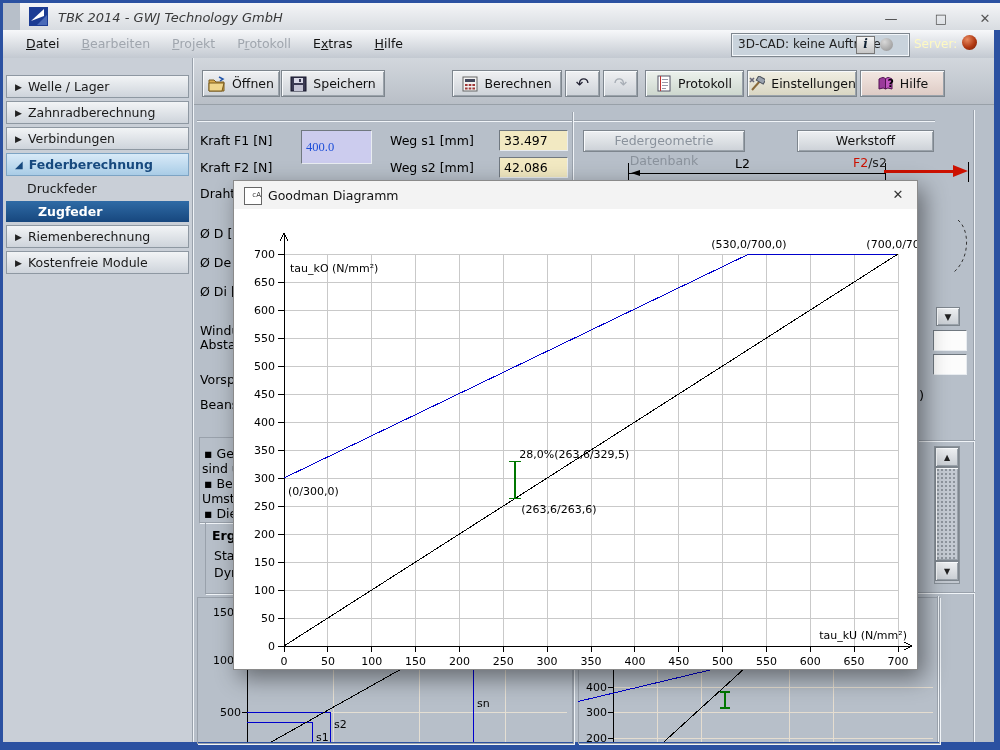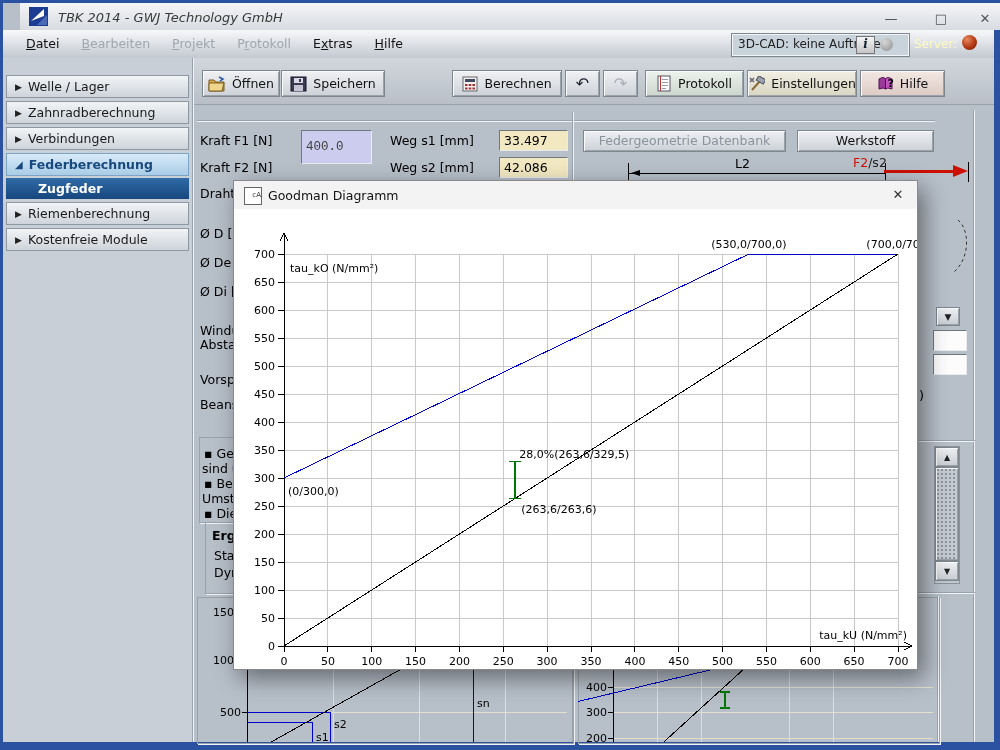--- a/index.html
+++ b/index.html
@@ -41,21 +41,21 @@
   .side-item.expanded .arr{color:#17497e;font-size:10px;}
   .side-item.sub{border:none;background:none;height:21px;padding-left:21px;}
   .side-item.sub.selected{background:linear-gradient(#2f6ba6,#17477e);color:#fff;font-weight:bold;padding-left:32px;}
   
   .groove-h{height:0;border-top:1px solid #99a1ab;border-bottom:1px solid #f0f4f8;}
   .groove-v{width:0;border-left:1px solid #99a1ab;border-right:1px solid #f0f4f8;}
   .etched{border:1px solid #99a1ab;box-shadow:1px 1px 0 #f0f4f8;}
   
   .flabel{font-size:12.5px;color:#000;}
   .finput{box-sizing:border-box;width:71px;height:21px;background:#ccccee;border:1px solid;border-color:#707880 #e8ecf0 #e8ecf0 #707880;
-     font-family:Liberation Mono, monospace;font-size:12.5px;color:#404040;padding:16px 4px;}
+     font-family:Liberation Serif, serif;font-size:12.5px;color:#1d4ed8;padding:16px 4px;}
   .fout{box-sizing:border-box;width:69px;height:21px;background:#f2e9c2;border:1px solid;border-color:#707880 #e8ecf0 #e8ecf0 #707880;
      font-size:12.5px;color:#000;padding:2px 4px;}
   .panelbtn{box-sizing:border-box;height:22px;border:1px solid #7e868e;box-shadow:inset 1px 1px 0 #f8fafc,inset -1px -1px 0 #9aa2aa;
      background:linear-gradient(#eef0f2,#ccd1d7);font-size:12.5px;color:#111;text-align:center;line-height:20px;}
   .panelbtn.disabled{color:#8a929c;}
   .frag{position:absolute;font-size:12.5px;color:#000;white-space:nowrap;z-index:2;}
   
   #dialog{left:233px;top:180px;width:685px;height:490px;background:#fff;border:1px solid #8a8a8a;
      box-shadow:6px 8px 22px rgba(0,0,0,.45);z-index:10;box-sizing:border-box;}
   #dlg-titlebar{left:0;top:0;width:683px;height:28px;background:#f3f3f3;}
@@ -176,20 +176,23 @@
         <span>Zahnradberechnung</span>
       </div>
       <div class="side-item" style="margin-top:3px;">
         <span class="arr">▶</span>
         <span>Verbindungen</span>
       </div>
       <div class="side-item expanded" style="margin-top:3px;">
         <span class="arr">◢</span>
         <span>Federberechnung</span>
       </div>
+      <div class="side-item sub" style="margin-top:2px;">
+        <span>Druckfeder</span>
+      </div>
       <div class="side-item sub selected" style="margin-top:2px;">
         <span>Zugfeder</span>
       </div>
       <div class="side-item" style="margin-top:3px;">
         <span class="arr">▶</span>
         <span>Riemenberechnung</span>
       </div>
       <div class="side-item" style="margin-top:3px;">
         <span class="arr">▶</span>
         <span>Kostenfreie Module</span>
@@ -207,21 +210,21 @@
   <input class="finput abs" style="left: 301px; top: 130px;" value="400.0">
   <span class="frag flabel" style="left:390px;top:133px">Weg s1 [mm]</span>
   <div class="fout abs" style="left:499px;top:130px">33.497</div>
 
   <span class="frag flabel" style="left:200px;top:160px">Kraft F2 [N]</span>
   <input class="finput abs" style="left: 301px; top: 157px; margin-top: 24px;" value="500.0">
   <span class="frag flabel" style="left:390px;top:160px">Weg s2 [mm]</span>
   <div class="fout abs" style="left:499px;top:157px">42.086</div>
 </div>
 
-<div class="panelbtn abs disabled" style="left:583px;top:130px;width:203px">Federgeometrie Datenbank</div>
+<div class="panelbtn abs disabled" style="left:583px;top:130px;width:162px">Federgeometrie Datenbank</div>
 <div class="panelbtn abs" style="left:797px;top:130px;width:137px">Werkstoff</div>
 
 <div>
   <div class="abs" style="left:628px;top:173px;width:258px;height:1px;background:#000"></div>
   <div class="abs" style="left:628px;top:163px;width:1px;height:20px;background:#000"></div>
   <div class="abs" style="left:885px;top:163px;width:1px;height:20px;background:#000"></div>
   <div class="abs" style="left:631px;top:170px;width:0;height:0;border-right:9px solid #000;border-top:3px solid transparent;border-bottom:3px solid transparent"></div>
   <div class="abs nw" style="left:628px;top:156px;width:258px;text-align:center;font-size:12.5px;background:#b7bfc9;width:auto;left:735px">L2</div>
   <div class="abs" style="left:884px;top:170px;width:72px;height:3px;background:#cc1100"></div>
   <div class="abs" style="left:953px;top:165px;width:0;height:0;border-left:15px solid #cc1100;border-top:6px solid transparent;border-bottom:6px solid transparent"></div>

